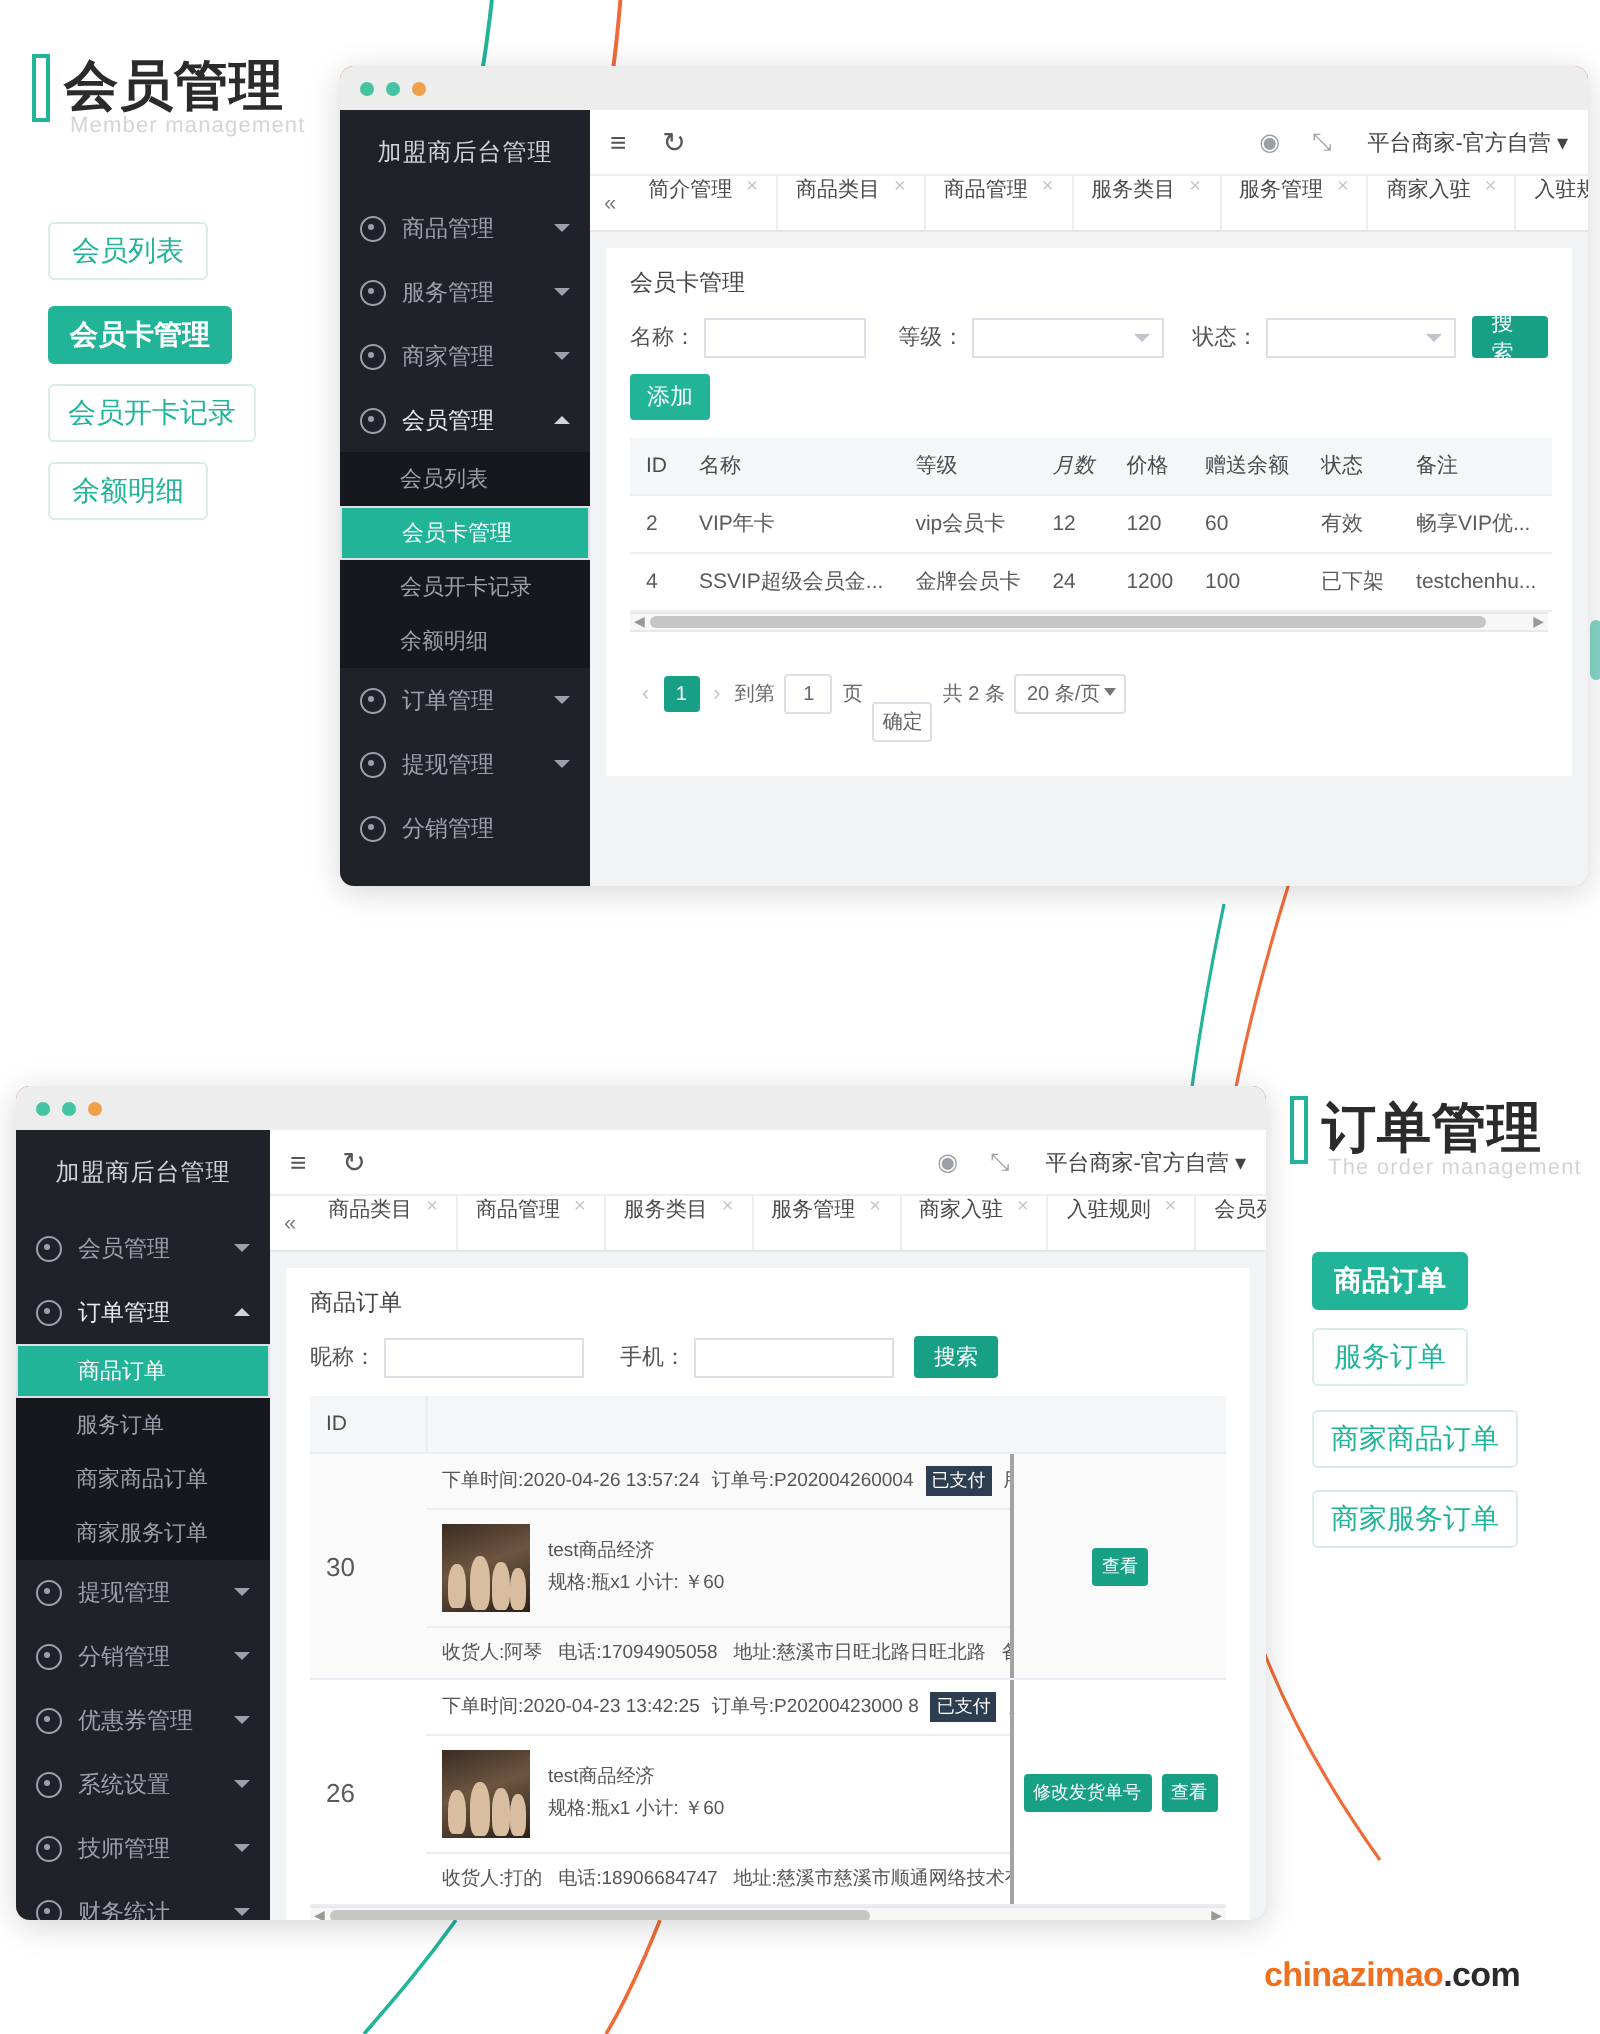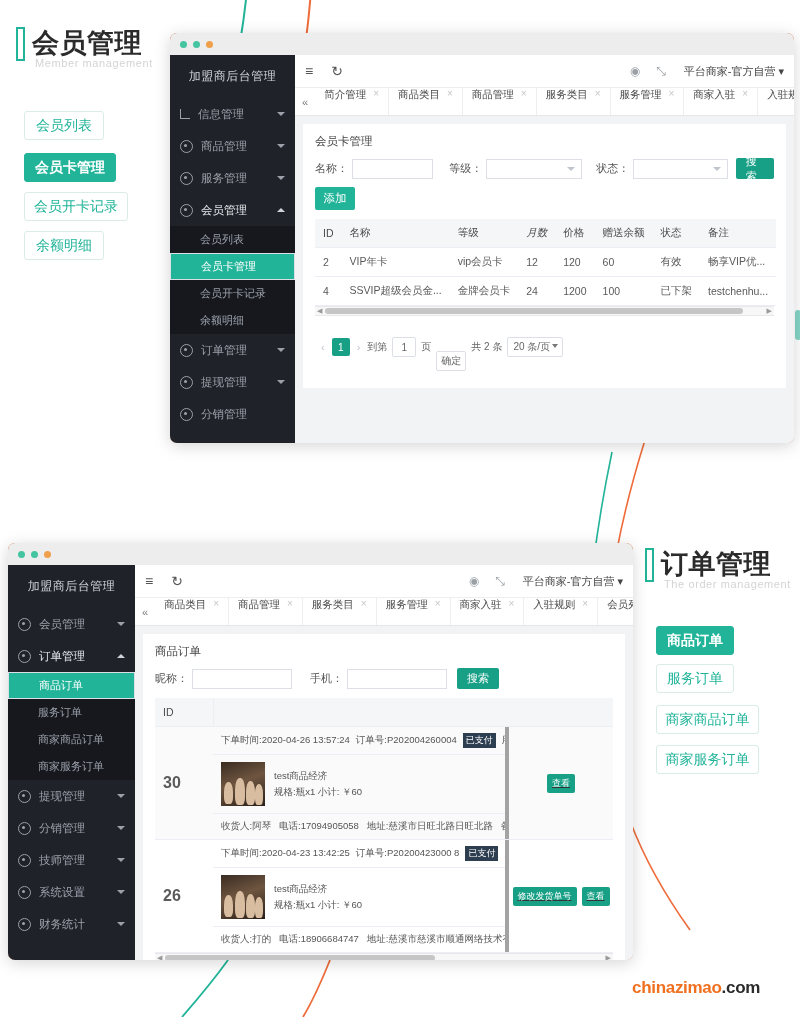--- a/index.html
+++ b/index.html
@@ -305,42 +305,42 @@
     border-top: 4px solid #777;
   }
 
   
   .ord-head { display: flex; font-size: 10.5px; color: #4b4b4b; background: #f5f6f8; border-bottom: 1px solid #ebeef5; }
   .ord-head .c1 { width: 42px; padding: 8px; }
   .ord-head .c2 { flex: 1; padding: 8px; }
   .ord-head .c3 { width: 108px; padding: 8px; border-left: 1px solid #ebeef5;}
   .ord-row { display: flex; border-bottom: 1px solid #ebeef5; }
   .ord-row.alt { background: #fafafa; }
-  .ord-id { width: 42px; padding: 8px; font-size: 16px; color: #5a5a5a; display: flex; align-items: center; font-weight: bold; }
+  .ord-id { width: 42px; padding: 8px; font-size: 13px; color: #5a5a5a; display: flex; align-items: center; }
   .ord-mid { flex: 1; min-width: 0; }
   .ord-meta {
     font-size: 9.5px; color: #555;
     padding: 6px 8px;
     border-bottom: 1px solid #ebeef5;
     white-space: nowrap; overflow: hidden;
     display: flex; align-items: center; gap: 6px;
   }
   .badge { background: #2c3e50; color: #fff; font-size: 9px; padding: 1px 3px; }
   .ord-prod { display: flex; padding: 7px 8px; gap: 9px; align-items: center; border-bottom: 1px solid #ebeef5; }
   .thumb-img {
     width: 44px; height: 44px;
     background: linear-gradient(160deg,#3a2c22 0%,#6e5540 45%,#2a1f18 100%);
     flex: 0 0 auto;
     position: relative;
     overflow: hidden;
   }
   .thumb-img .p { position: absolute; background: #d9bda0; border-radius: 45% 45% 30% 30%; }
   .ord-prod .ptxt { font-size: 9.5px; color: #555; line-height: 1.7; }
   .ord-foot { font-size: 9.5px; color: #555; padding: 6px 8px; white-space: nowrap; overflow: hidden; }
-  .ord-act { width: 108px; border-left: 4px solid #a3a3a3; display: flex; align-items: center; justify-content: center; gap: 5px; padding: 0 5px; box-sizing: border-box; text-decoration: underline; }
+  .ord-act { width: 108px; border-left: 2px solid #a3a3a3; display: flex; align-items: center; justify-content: center; gap: 5px; padding: 0 5px; box-sizing: border-box; }
   .mini-btn { background: #18a086; color: #fff; font-size: 9px; padding: 3px 5px; border-radius: 2px; white-space: nowrap; }
 
   
   .logo { position: absolute; font-size: 17px; font-weight: bold; letter-spacing: -0.3px; }
   .logo .a { color: #f07020; }
   .logo .b { color: #2b2b2b; }
 </style>
 </head>
 <body>
 
@@ -379,32 +379,32 @@
     <span class="dot r"></span>
     <span class="dot y"></span>
     <span class="dot g"></span>
   </div>
   <div class="win-body" style="height:388px;">
 
     <div class="side" style="width:125px;">
       <div class="side-logo">加盟商后台管理</div>
 
       <div class="side-item">
-        <span class="ico home"></span>
-        <span class="lbl">信息管理</span>
-        <span class="arw"></span>
-      </div>
-      <div class="side-item">
         <span class="ico"></span>
         <span class="lbl">商品管理</span>
         <span class="arw"></span>
       </div>
       <div class="side-item">
         <span class="ico"></span>
         <span class="lbl">服务管理</span>
+        <span class="arw"></span>
+      </div>
+      <div class="side-item">
+        <span class="ico"></span>
+        <span class="lbl">商家管理</span>
         <span class="arw"></span>
       </div>
       <div class="side-item open">
         <span class="ico"></span>
         <span class="lbl">会员管理</span>
         <span class="arw up"></span>
       </div>
       <div class="side-sub">
         <div class="s">会员列表</div>
         <div class="s sel">会员卡管理</div>
@@ -610,26 +610,31 @@
         <span class="lbl">提现管理</span>
         <span class="arw"></span>
       </div>
       <div class="side-item">
         <span class="ico"></span>
         <span class="lbl">分销管理</span>
         <span class="arw"></span>
       </div>
       <div class="side-item">
         <span class="ico"></span>
+        <span class="lbl">优惠券管理</span>
+        <span class="arw"></span>
+      </div>
+      <div class="side-item">
+        <span class="ico"></span>
+        <span class="lbl">系统设置</span>
+        <span class="arw"></span>
+      </div>
+      <div class="side-item">
+        <span class="ico"></span>
         <span class="lbl">技师管理</span>
-        <span class="arw"></span>
-      </div>
-      <div class="side-item">
-        <span class="ico"></span>
-        <span class="lbl">系统设置</span>
         <span class="arw"></span>
       </div>
       <div class="side-item">
         <span class="ico"></span>
         <span class="lbl">财务统计</span>
         <span class="arw"></span>
       </div>
 
     </div>
 

